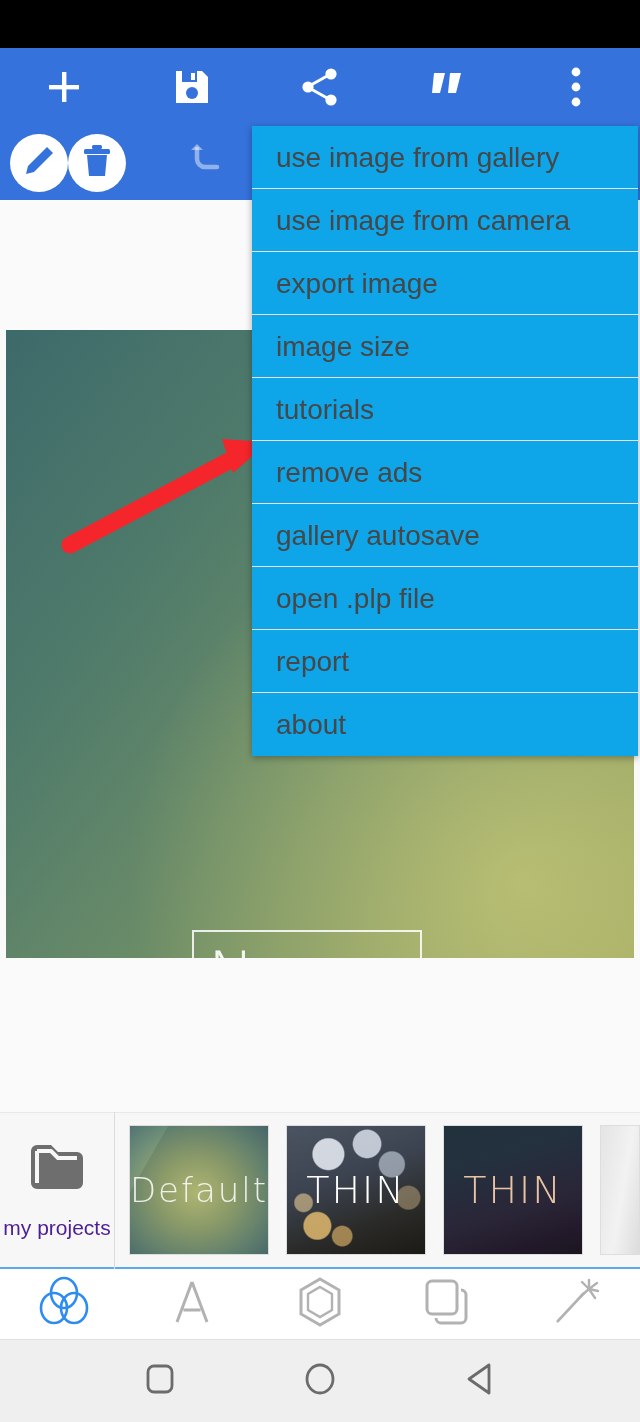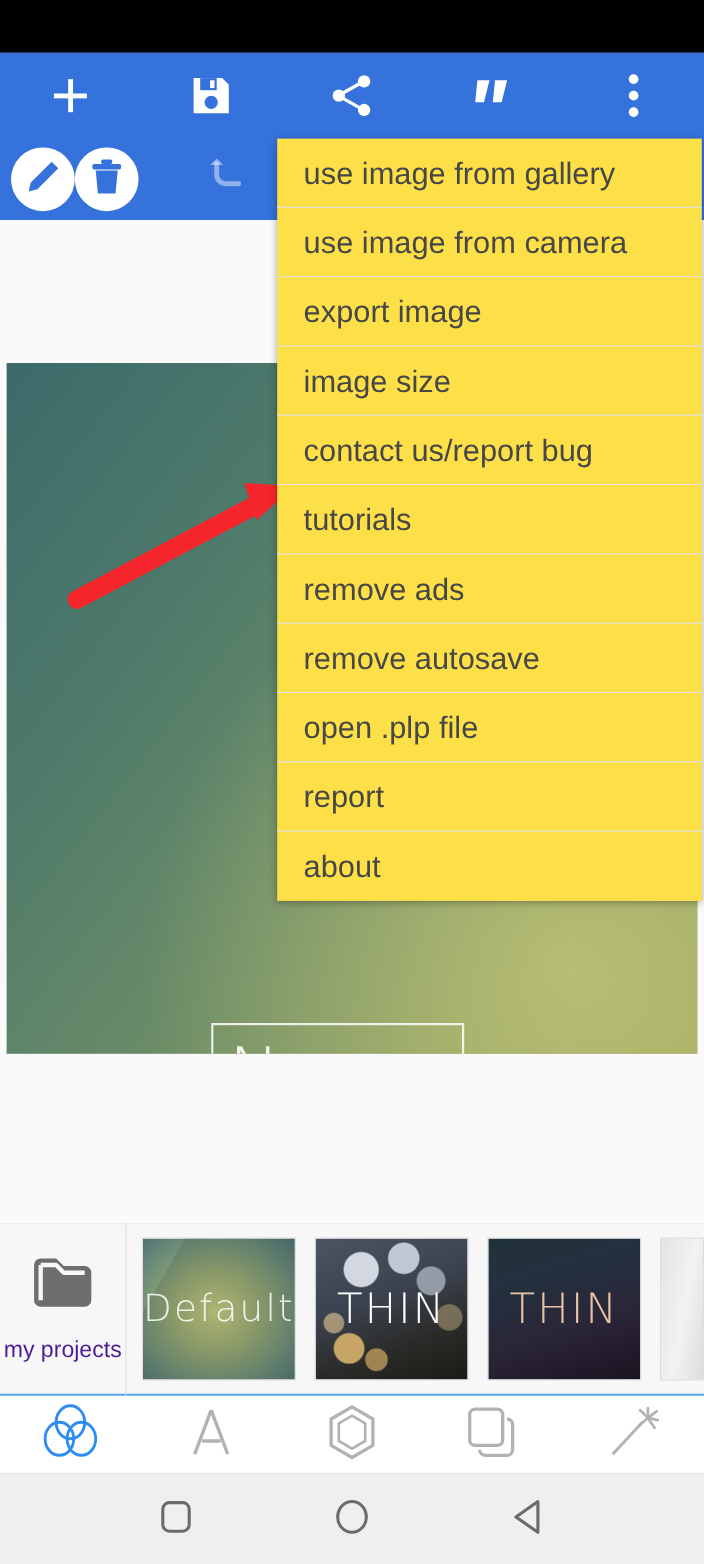--- a/index.html
+++ b/index.html
@@ -67,21 +67,21 @@
     position:absolute; left:14px; top:6px;
     font-size:62px; color:rgba(255,255,255,0.92);
     font-family:"DejaVu Sans", sans-serif; font-weight:300;
     letter-spacing:1px; white-space:nowrap;
   }
   .arrow-svg { position:absolute; left:0; top:0; width:640px; height:912px; pointer-events:none; }
 
   
   .menu {
     position:absolute; left:252px; top:126px; width:386px;
-    background:#fde047;
+    background:#0ea5e9;
     box-shadow:0 2px 7px rgba(0,0,0,0.32);
     z-index:40;
   }
   .menu-item {
     height:63px; line-height:63px;
     padding-left:24px;
     font-size:28px; color:#474747;
     font-family:"Liberation Sans", sans-serif;
     border-bottom:1px solid #e3e3e3;
     white-space:nowrap; overflow:hidden;
@@ -263,24 +263,23 @@
         <polygon points="268,242 222,239 233,273" fill="#F5262B"></polygon>
       </g>
     </svg>
   </div>
 
   <div class="menu">
     <div class="menu-item">use image from gallery</div>
     <div class="menu-item">use image from camera</div>
     <div class="menu-item">export image</div>
     <div class="menu-item">image size</div>
-    <div class="menu-item">contact us/report bug</div>
     <div class="menu-item">tutorials</div>
     <div class="menu-item">remove ads</div>
-    <div class="menu-item">remove autosave</div>
+    <div class="menu-item">gallery autosave</div>
     <div class="menu-item">open .plp file</div>
     <div class="menu-item">report</div>
     <div class="menu-item">about</div>
   </div>
 
   <div class="strip">
     <div class="myprojects">
       <span>
         <svg width="60" height="52" viewBox="0 0 60 52">
           <path d="M4 10 a6 6 0 0 1 6-6 h14 l7 7 h19 a6 6 0 0 1 6 6 v25 a6 6 0 0 1 -6 6 h-40 a6 6 0 0 1 -6 -6 z" fill="#6e6e6e"></path>

